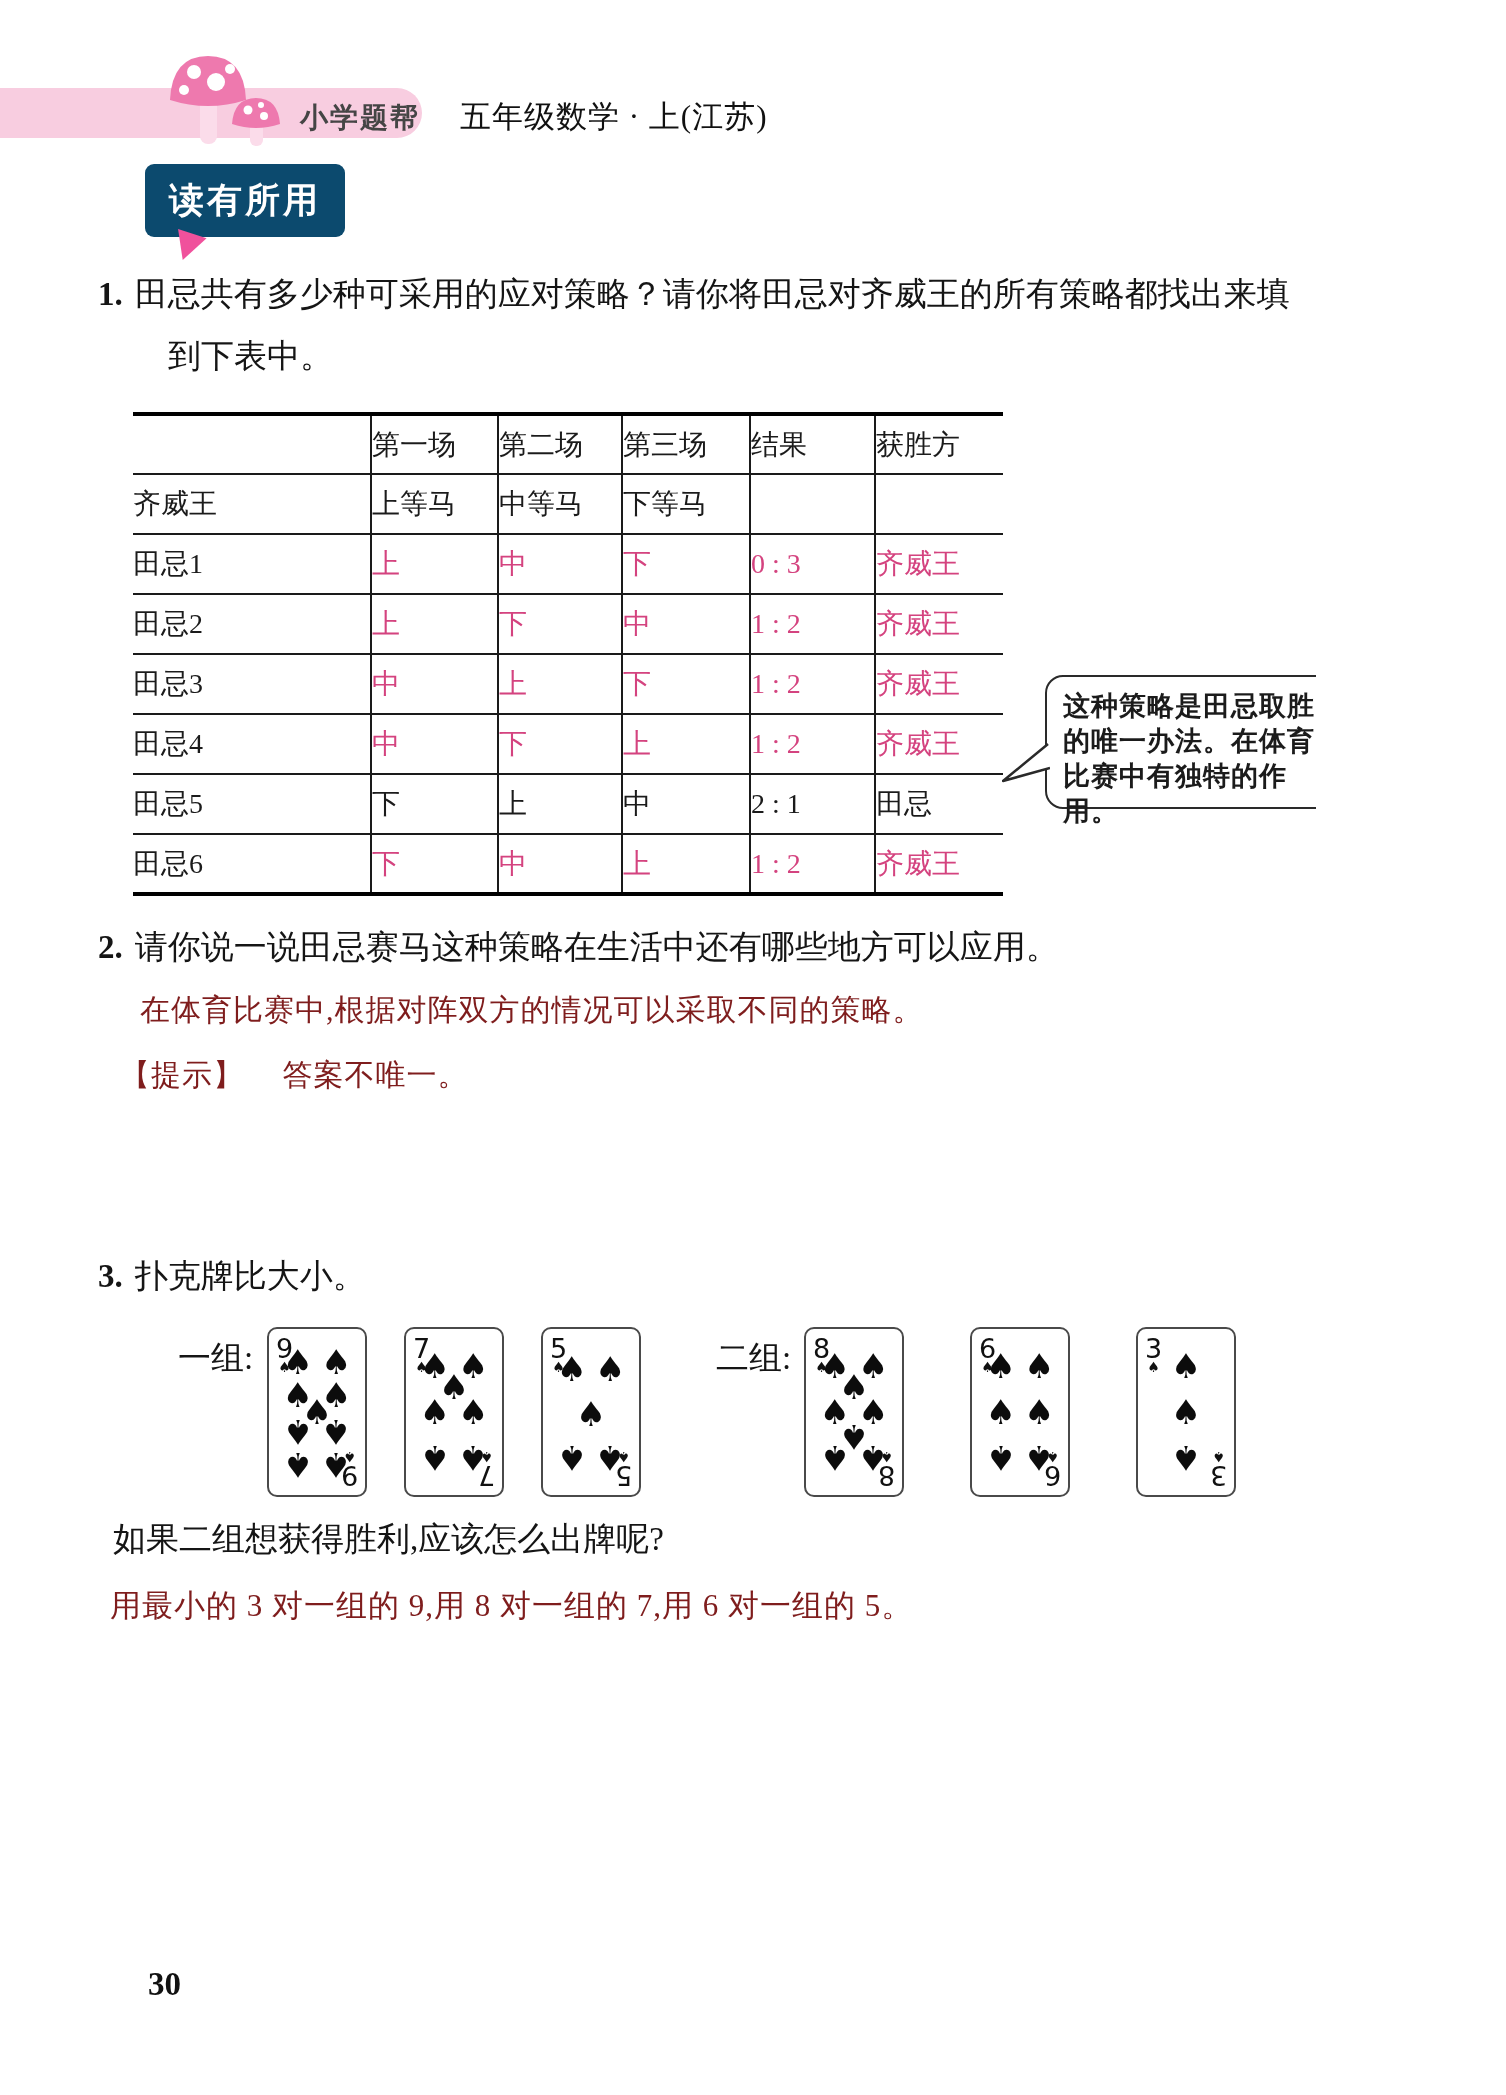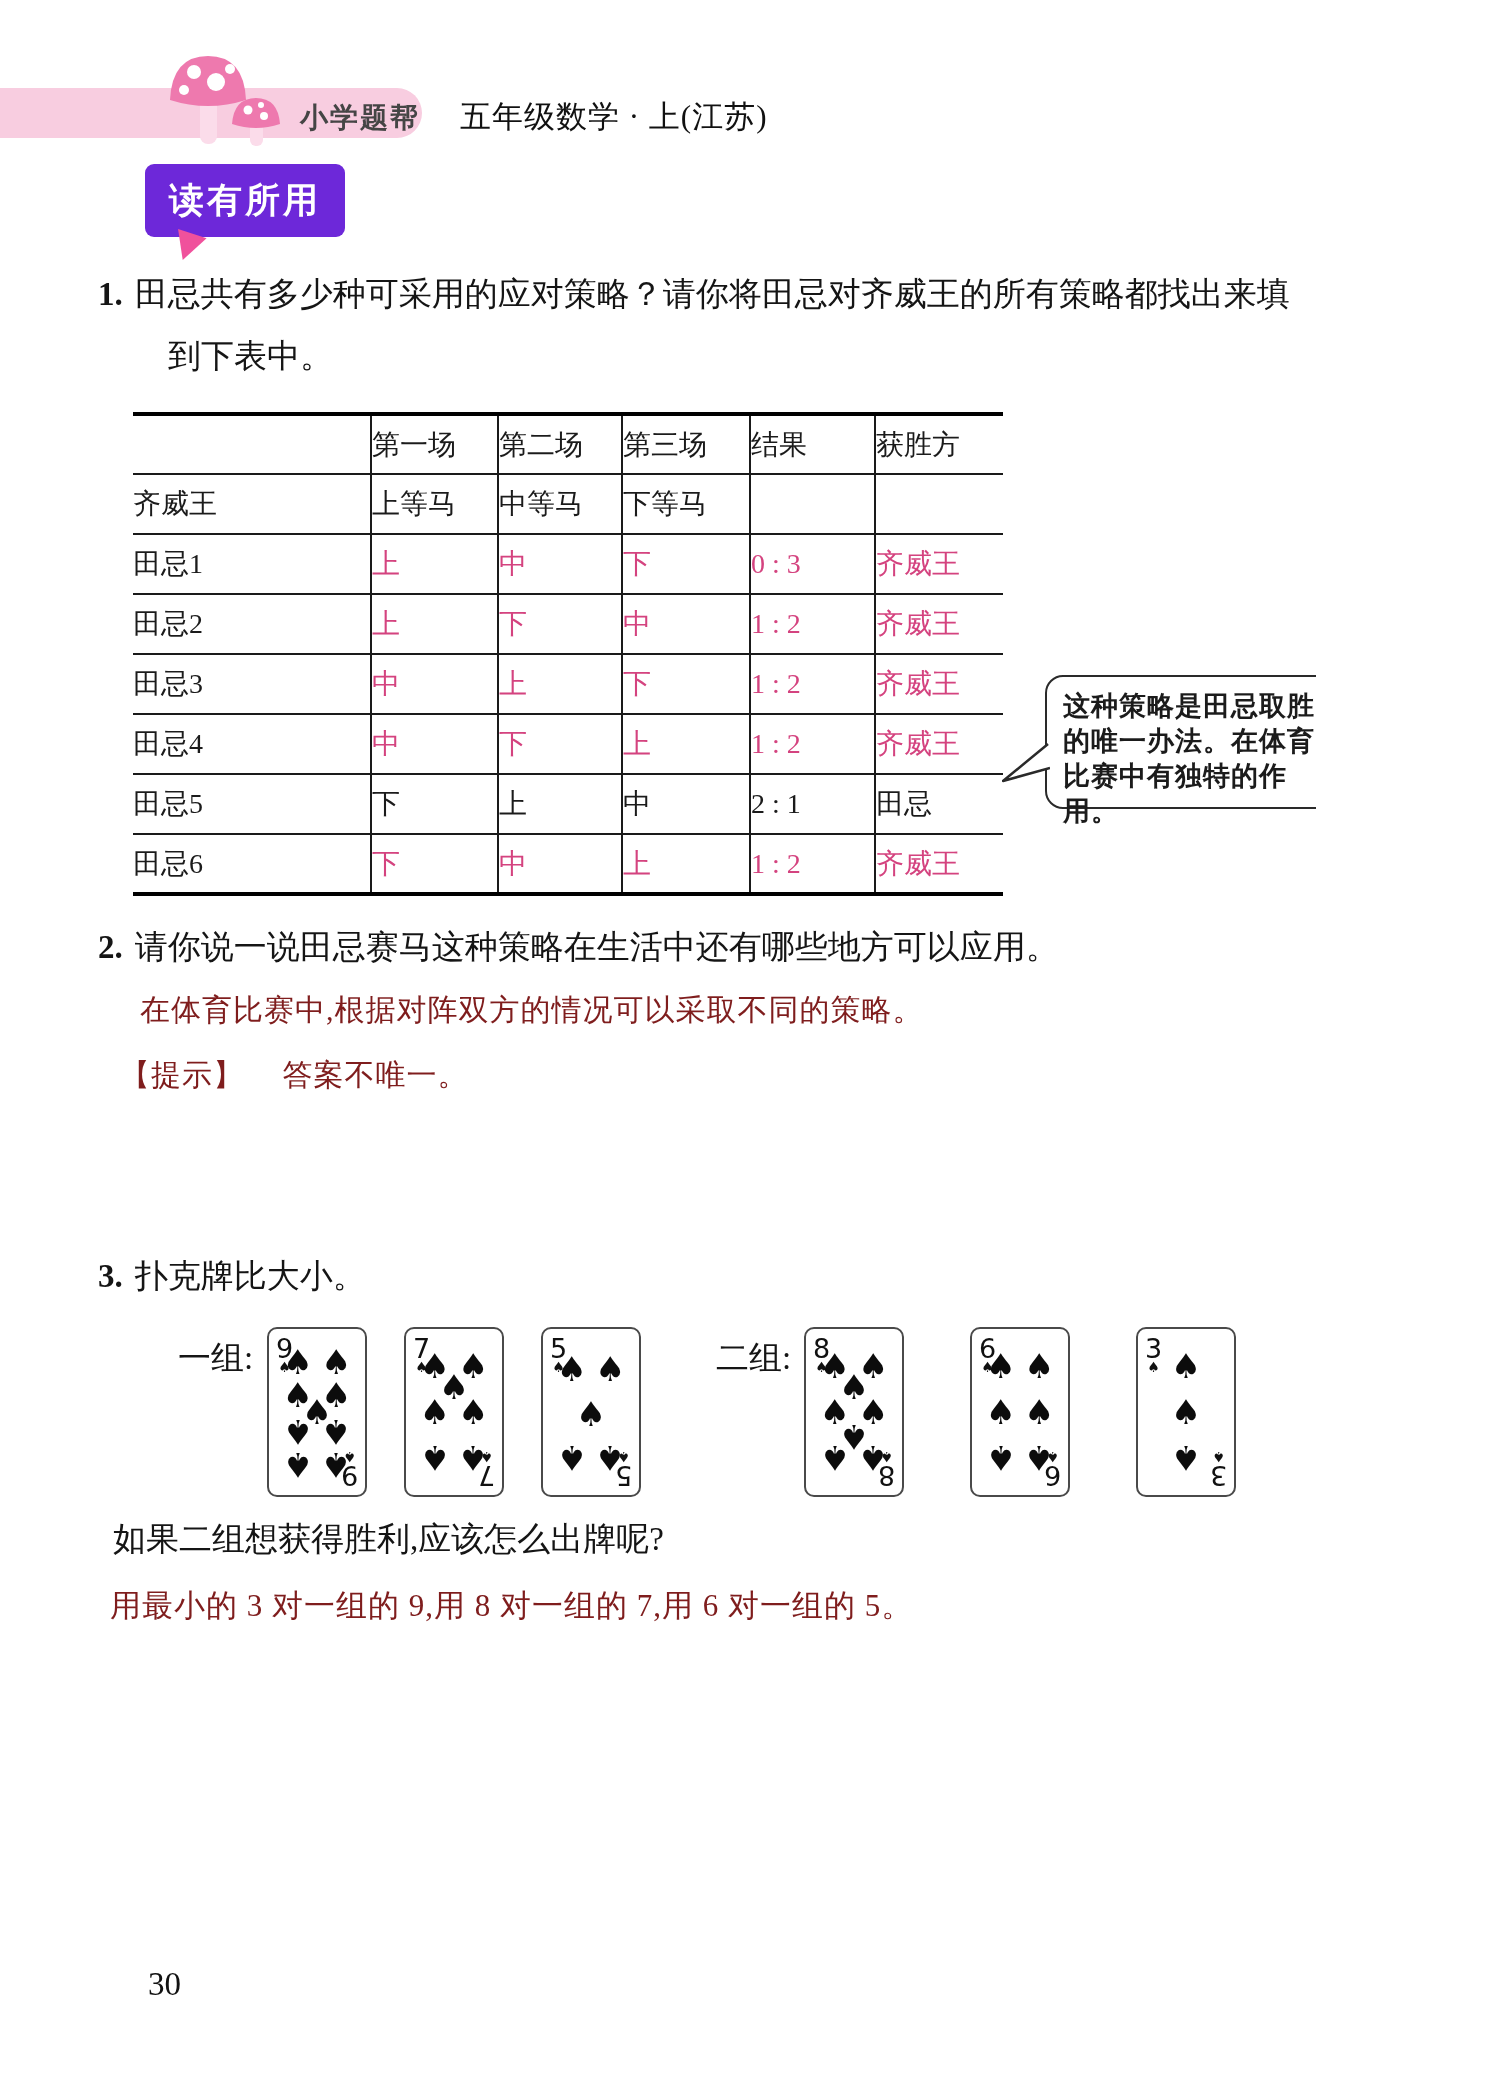--- a/index.html
+++ b/index.html
@@ -9,21 +9,21 @@
 
   
   .header-bar { position:absolute; left:0; top:88px; width:422px; height:50px;
     background:#f8cde0; border-radius:0 25px 25px 0; }
   .mushrooms { position:absolute; left:158px; top:50px; }
   .brand { position:absolute; left:300px; top:99px; font-family:"DejaVu Sans","Liberation Sans",sans-serif;
     font-weight:bold; font-size:28px; color:#454545; letter-spacing:2px; }
   .doc-title { position:absolute; left:460px; top:96px; font-size:31px; color:#111; letter-spacing:1px; }
 
   
-  .badge { position:absolute; left:145px; top:164px; background:#6d28d9; color:#fff;
+  .badge { position:absolute; left:145px; top:164px; background:#0c4a6e; color:#fff;
     font-family:"DejaVu Sans","Liberation Sans",sans-serif; font-weight:bold; font-size:35px;
     padding:13px 24px; border-radius:9px; letter-spacing:3px; }
   .badge-tail { position:absolute; left:28px; bottom:-24px; width:0; height:0;
     border-left:14px solid transparent; border-right:16px solid transparent;
     border-top:28px solid #f0519c; transform:rotate(18deg); }
 
   
   .qline { position:absolute; font-size:33px; color:#151515; white-space:nowrap; }
   .qnum { font-weight:bold; margin-right:12px; }
   .answer-line { position:absolute; font-size:30px; color:#7f1d1d; white-space:nowrap; letter-spacing:1px; }
@@ -53,21 +53,21 @@
     border:2px solid #4a4a4a; border-radius:10px; flex:none; }
   .corner { position:absolute; text-align:center; line-height:1; }
   .corner.tl { left:7px; top:6px; }
   .corner.br { right:7px; bottom:6px; transform:rotate(180deg); }
   .crank { font-family:"DejaVu Sans","Liberation Sans",sans-serif; font-size:27px; color:#111; }
   .csuit { font-family:"DejaVu Sans",sans-serif; font-size:14px; color:#111; margin-top:-2px; }
   .pip { position:absolute; font-family:"DejaVu Sans",sans-serif; font-size:34px; color:#0c0c0c;
     transform:translate(-50%,-50%); line-height:1; }
   .pip.inv { transform:translate(-50%,-50%) rotate(180deg); }
 
-  .page-number { position:absolute; left:148px; top:1966px; font-size:33px; font-weight:normal; color:#111; }
+  .page-number { position:absolute; left:148px; top:1966px; font-size:33px; font-weight:bold; color:#111; }
 </style>
 </head>
 <body>
 
 <div class="page">
 
   <div class="header-bar"></div>
   <div class="mushrooms">
     <svg width="132" height="102" viewBox="0 0 132 102">
       <rect x="42" y="42" width="17" height="52" rx="8" fill="#fbdcea"></rect>

